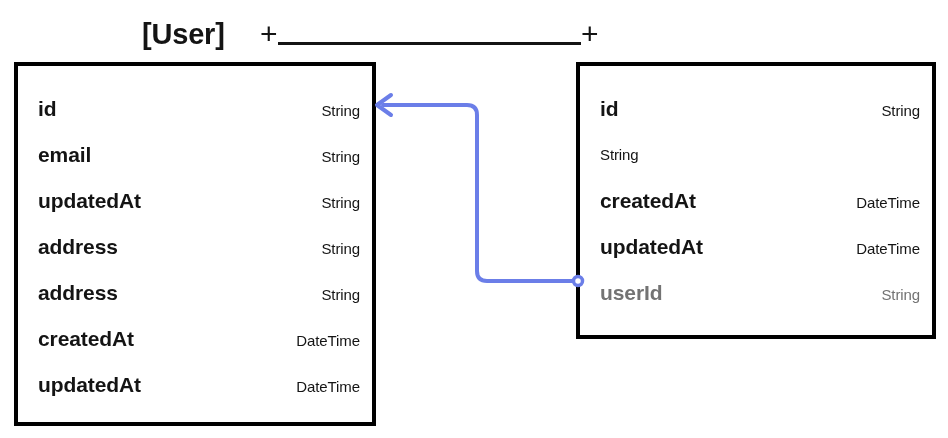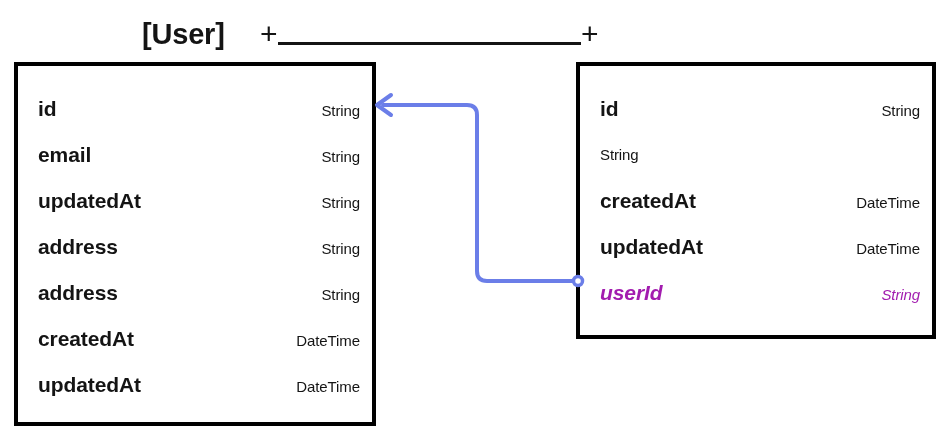--- a/index.html
+++ b/index.html
@@ -100,22 +100,21 @@
     letter-spacing: -0.1px;
   }
   .field-type {
     font-size: 15px;
     font-weight: normal;
     color: #141414;
     letter-spacing: -0.1px;
   }
   .field-row.fk .field-name,
   .field-row.fk .field-type {
-    color: #a21caf;
-    font-style: italic;
+    color: #737373;
   }
 
   
   .connector {
     position: absolute;
     left: 0;
     top: 0;
     width: 948px;
     height: 438px;
     pointer-events: none;

